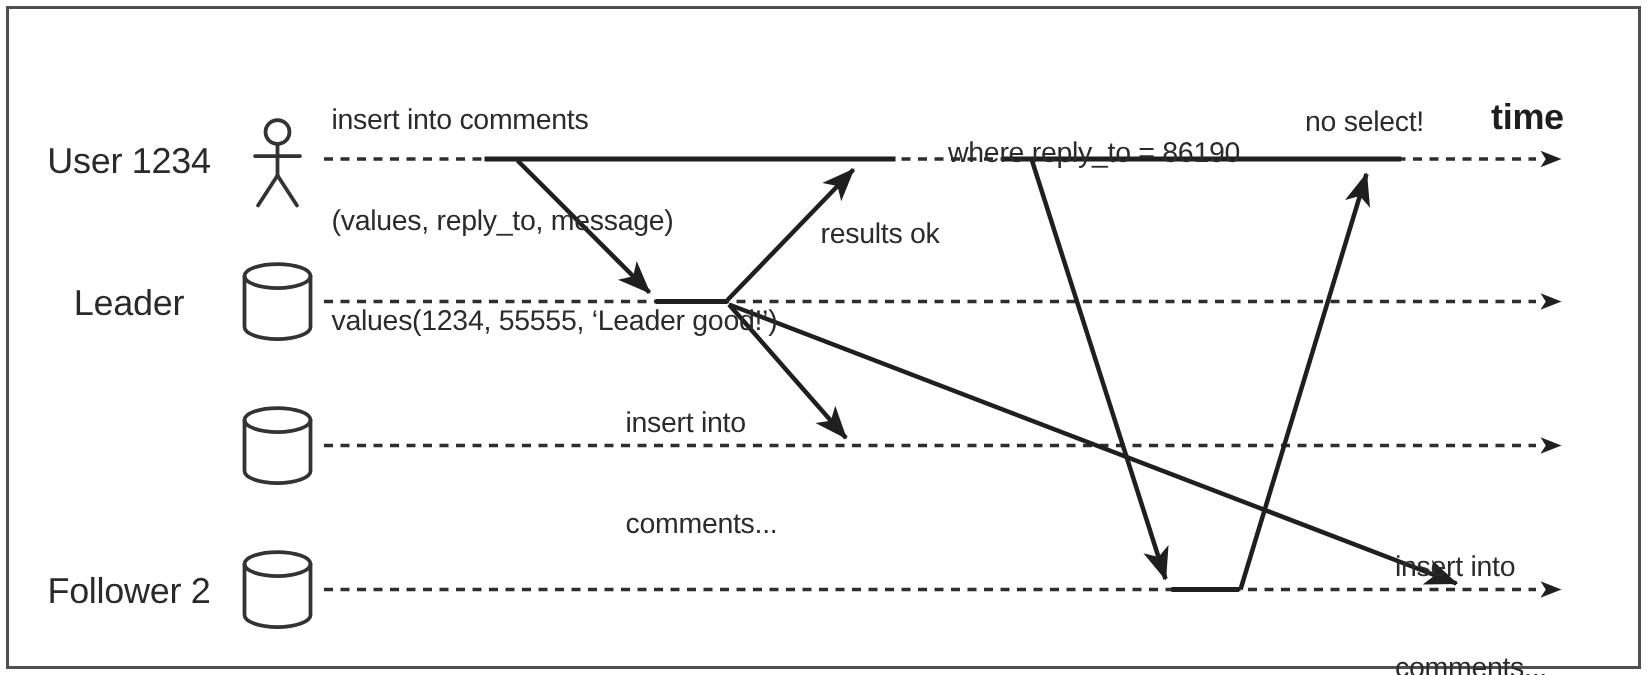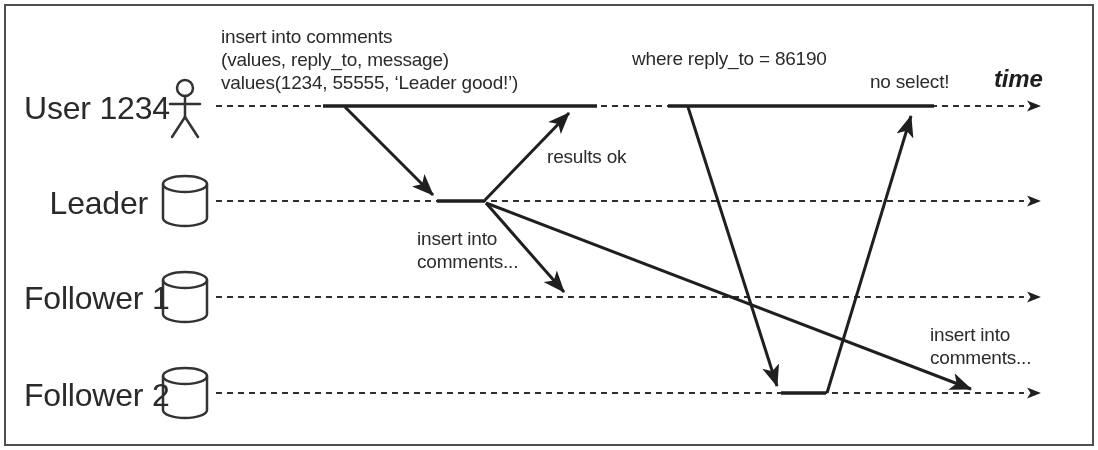--- a/index.html
+++ b/index.html
@@ -54,37 +54,36 @@
   }
   .endhead { fill: #1f1f1f; }
   .lbl {
     position: absolute;
     white-space: nowrap;
     letter-spacing: -0.2px;
   }
   .rowlabel {
     left: 24px;
     width: 124px;
-    text-align: right;
-    font-size: 32px;
+    text-align: center;
+    font-size: 24px;
     line-height: 28px;
     color: #2a2a2a;
   }
   .note {
     font-size: 19px;
     line-height: 23px;
     color: #2b2b2b;
   }
-  .note span { display: block; }
+  .note span { display: block; margin-top: 44px; }
   .time {
     font-size: 24px;
     line-height: 26px;
     font-weight: 600;
     color: #1e1e1e;
-    font-style: italic;
   }
 </style>
 </head>
 <body>
 
 <div class="canvas">
   <div class="frame"></div>
 
   <svg class="layer" viewBox="0 0 1098 450">
     <defs>
@@ -138,21 +137,20 @@
       <ellipse cx="185" cy="280" rx="22" ry="8"></ellipse>
     </g>
     <g class="icon">
       <path d="M163 376 V410 A22 8 0 0 0 207 410 V376"></path>
       <ellipse cx="185" cy="376" rx="22" ry="8"></ellipse>
     </g>
   </svg>
 
   <div class="lbl rowlabel" style="top:94px">User 1234</div>
   <div class="lbl rowlabel" style="top:189px">Leader</div>
-  <div class="lbl rowlabel" style="top:284px">Follower 1</div>
   <div class="lbl rowlabel" style="top:381px">Follower 2</div>
 
   <div class="lbl note" style="left:221px; top:25px">
     <span>insert into comments</span>
     <span>(values, reply_to, message)</span>
     <span>values(1234, 55555, ‘Leader good!’)</span>
   </div>
 
   <div class="lbl note" style="left:547px; top:145px">results ok</div>
 

